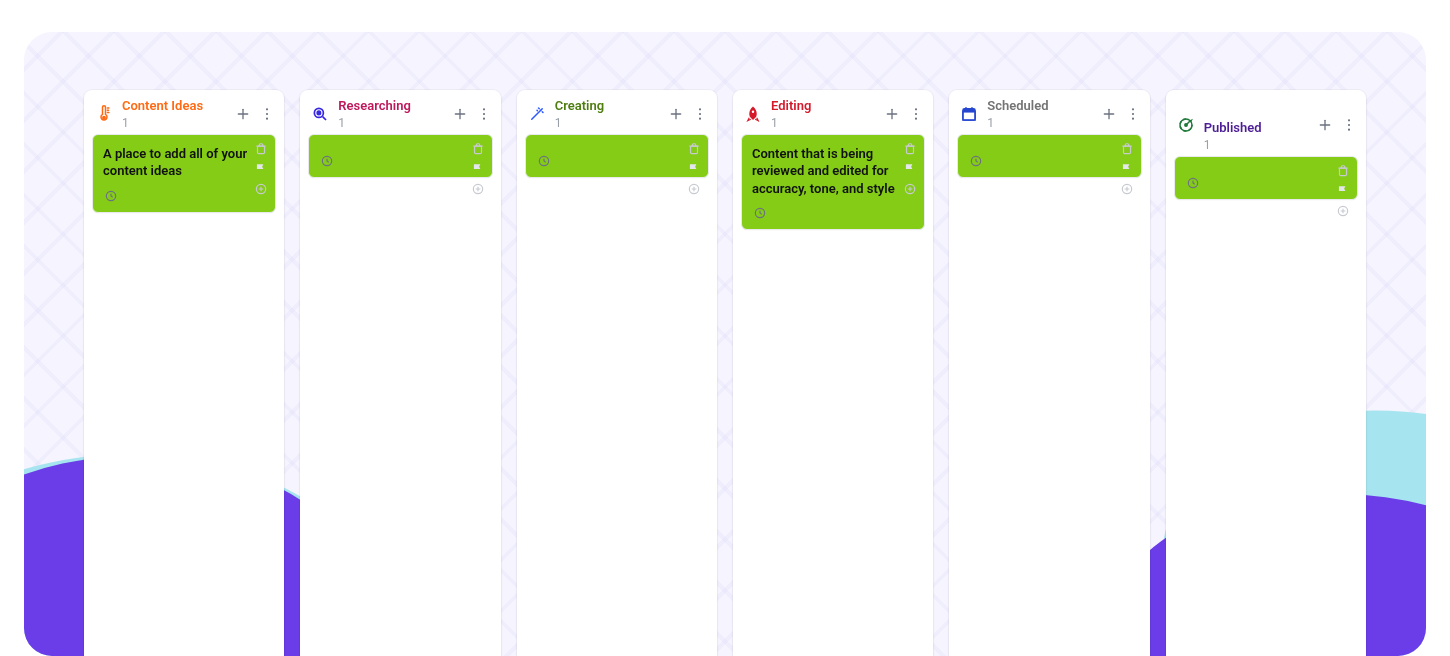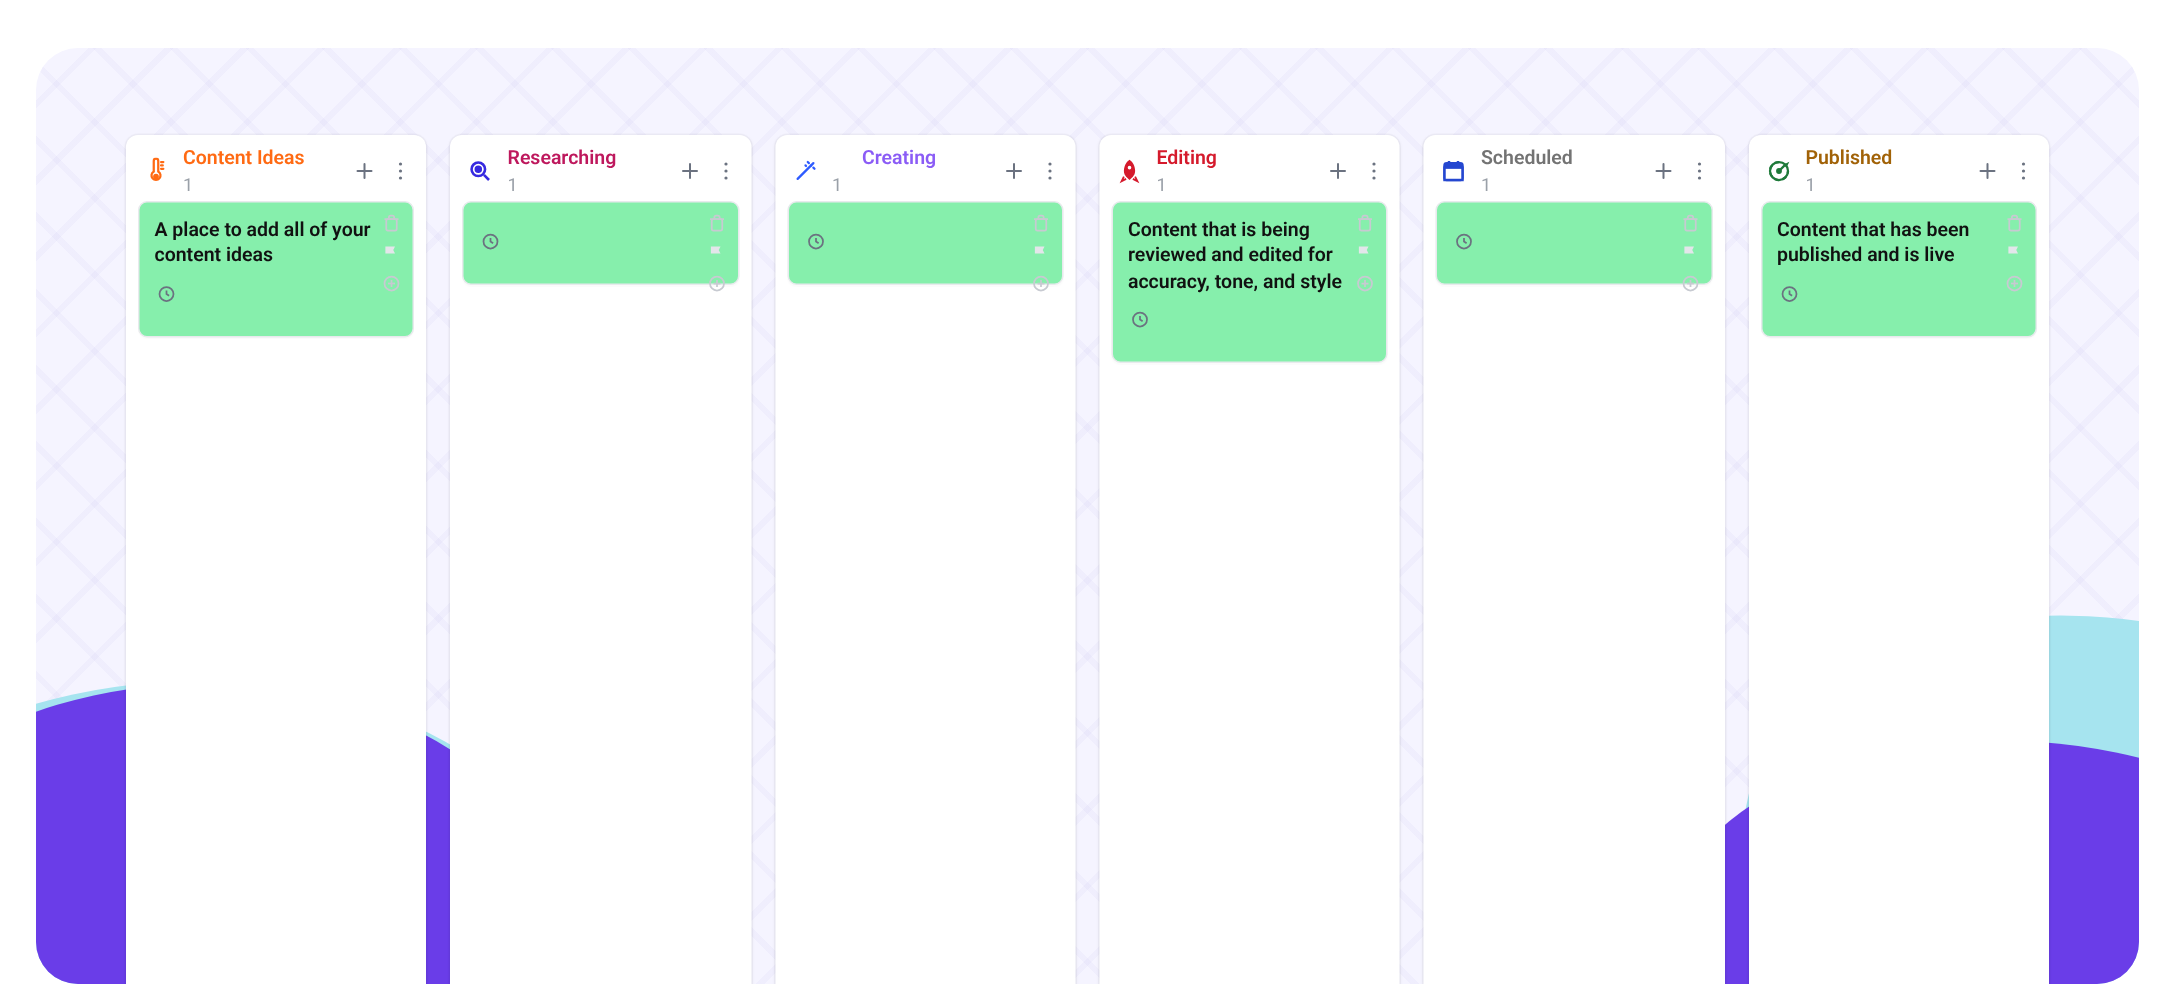--- a/index.html
+++ b/index.html
@@ -90,41 +90,41 @@
     display: flex; align-items: center; justify-content: center;
     color: #6b7280;
     cursor: pointer;
     border-radius: 4px;
   }
 
   .col-body { padding: 0 8px 8px 8px; }
 
   .card {
     position: relative;
-    background: #86efac;
+    background: #84cc16;
     border: 1px solid #e8eaed;
     border-radius: 6px;
-    padding: 10px 28px 20px 10px;
+    padding: 10px 28px 8px 10px;
     box-shadow: 0 1px 1px rgba(0,0,0,0.02);
   }
   .card-text { font-size: 13px; font-weight: 600; color: #111; line-height: 1.35; }
   .card-side { position: absolute; right: 6px; top: 6px; display: flex; flex-direction: column; gap: 4px; align-items: center; }
   .card-side .mini-icon,
   .card-footer .mini-icon { width: 16px; height: 16px; display:flex; align-items:center; justify-content:center; color:#c7cad1; cursor:pointer; }
   .card-footer { display: flex; justify-content: space-between; align-items: center; margin-top: 8px; }
   .card-footer .left { display:flex; gap:6px; align-items:center; }
   .card-footer .right { display:flex; gap:6px; align-items:center; }
 
   
   .title-orange { color:#ff6a13; }
   .title-indigo { color:#be185d; }
-  .title-blue   { color:#8b5cf6;margin-left:20px; }
+  .title-blue   { color:#4d7c0f; }
   .title-red    { color:#d51a2c; }
   .title-royal  { color:#737373; }
-  .title-green  { color:#a16207; }
+  .title-green  { color:#4c1d95;margin-top:22px; }
 </style>
 </head>
 <body>
 
 <div class="outer-frame">
   <div class="pattern-overlay"></div>
   <div class="wave-blob-teal"></div>
   <div class="wave-blob-purple-left"></div>
   <div class="wave-blob-teal-right"></div>
   <div class="wave-blob-purple-right"></div>
@@ -496,21 +496,20 @@
               <svg viewBox="0 0 24 24" width="16" height="16" fill="#6b7280">
                 <circle cx="12" cy="5" r="1.6"></circle>
                 <circle cx="12" cy="12" r="1.6"></circle>
                 <circle cx="12" cy="19" r="1.6"></circle>
               </svg>
             </span>
         </div>
       </div>
       <div class="col-body">
         <div class="card">
-          <div class="card-text">Content that has been published and is live</div>
           <div class="card-side">
             <span class="mini-icon">
                 <svg viewBox="0 0 24 24" width="14" height="14" fill="none" stroke="#c7cad1" stroke-width="2">
                   <rect x="6" y="7" width="12" height="13" rx="2"></rect>
                   <path d="M9 7V5a2 2 0 0 1 2-2h2a2 2 0 0 1 2 2v2"></path>
                   <line x1="4" y1="7" x2="20" y2="7"></line>
                 </svg>
               </span>
             <span class="mini-icon">
                 <svg viewBox="0 0 24 24" width="14" height="14" fill="#e3e6ea">

